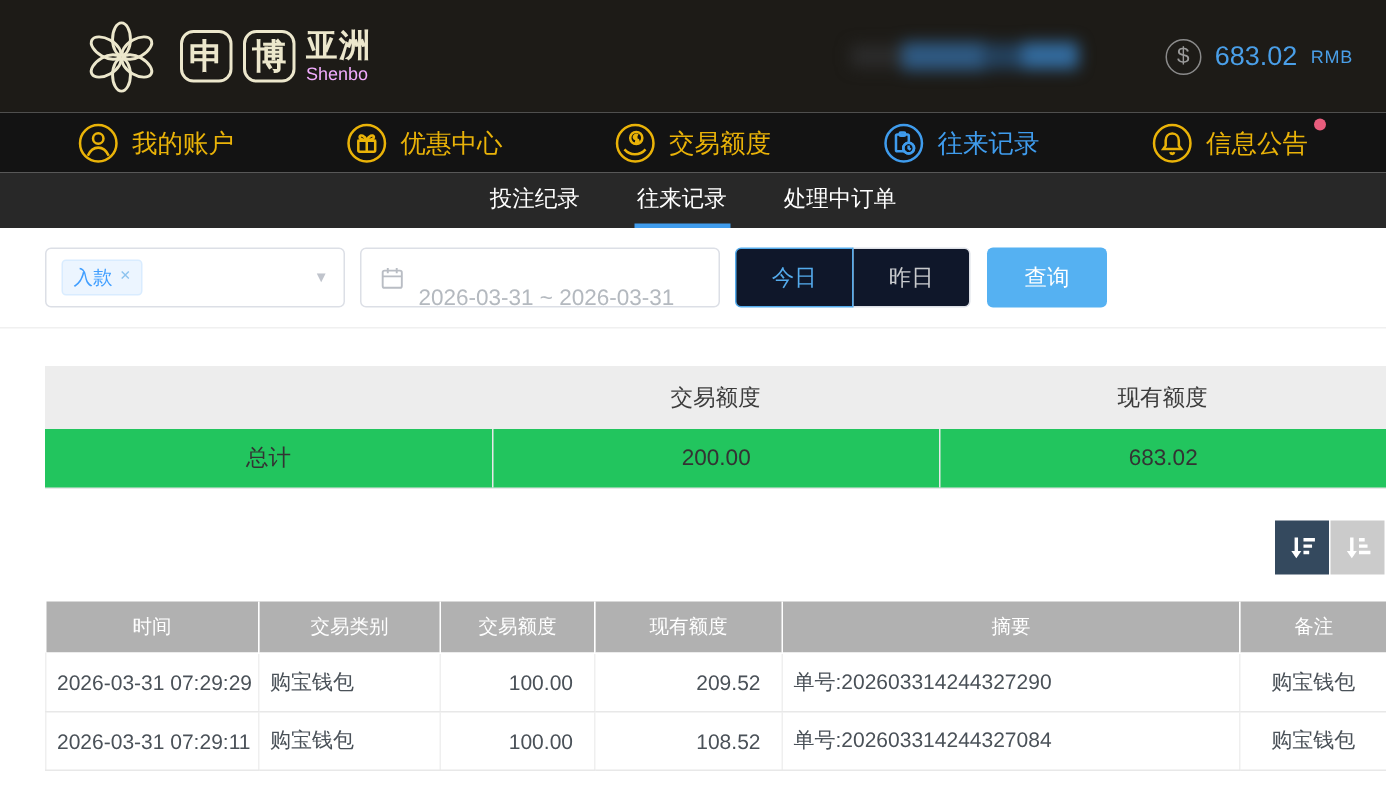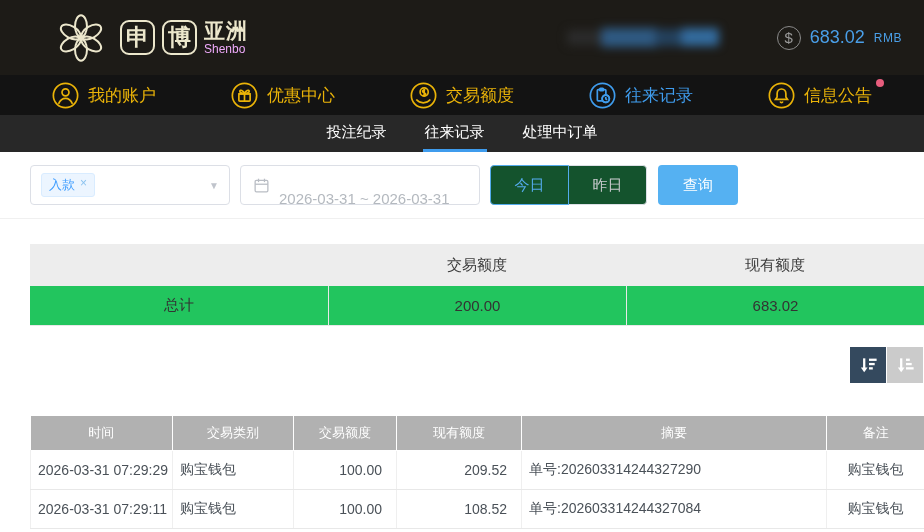--- a/index.html
+++ b/index.html
@@ -46,21 +46,21 @@
     display:flex; align-items:center; padding:0 10px; position:relative; cursor:pointer; }
   .tag { background:#ecf5ff; border:1px solid #d9ecff; color:#409eff; border-radius:3px;
     font-size:13px; padding:2px 7px; display:flex; gap:5px; }
   .tag .x { color:#8cc3ef; font-size:12px; cursor:pointer; }
   .caret { position:absolute; right:10px; color:#c0c4cc; font-size:10px; }
   .date-box { width:240px; height:40px; border:1px solid #dcdfe6; border-radius:4px;
     display:flex; align-items:center; gap:9px; padding:0 12px; margin-left:10px; cursor:pointer; }
   .date-box svg { width:17px; height:17px; }
   .date-text { color:#b4b9bf; font-size:15px;margin-top:26px; }
   .btn-group { display:flex; margin-left:10px; }
-  .qbtn { width:79px; height:40px; background:#14532d; border:1px solid #dcdfe6; color:#c8cacd;
+  .qbtn { width:79px; height:40px; background:#0f172a; border:1px solid #dcdfe6; color:#c8cacd;
     font-size:15px; cursor:pointer; margin-left:-1px; font-family:inherit; }
   .qbtn:first-child { border-radius:4px 0 0 4px; margin-left:0; }
   .qbtn:last-child { border-radius:0 4px 4px 0; }
   .qbtn.active { color:#54abec; border-color:#54abec; position:relative; z-index:1; }
   .search-btn { width:80px; height:40px; margin-left:11px; background:#55b1f2; border:none;
     border-radius:4px; color:#fff; font-size:15px; cursor:pointer; font-family:inherit; }
   .divider { border-top:1px solid #f0f0f0; margin-top:13px; }
 
   
   .summary { margin:25px 0 0 30px; width:894px; font-size:15px; color:#333; }
@@ -73,21 +73,21 @@
 
   
   .sortbar { display:flex; justify-content:flex-end; margin:21px 1px 0 0; gap:1px; }
   .sort-btn { width:36px; height:36px; display:flex; align-items:center; justify-content:center;
     cursor:pointer; }
   .sort-btn.dark { background:#34495e; }
   .sort-btn.light { background:#cbcbcb; }
   .sort-btn svg { width:21px; height:21px; }
 
   
-  .dtable { margin:33px 0 0 30px; width:894px; border-collapse:collapse; table-layout:fixed;
+  .dtable { margin:18px 0 0 30px; width:894px; border-collapse:collapse; table-layout:fixed;
     font-size:14px; color:#4a5158; }
   .dtable thead th { background:#b1b1b1; color:#fff; font-weight:normal; font-size:13px;
     height:34px; border-right:1px solid #fff; }
   .dtable thead th:last-child { border-right:none; }
   .dtable tbody td { height:39px; border-bottom:1px solid #e8e8e8; border-right:1px solid #efefef; }
   .dtable tbody td:first-child { border-left:1px solid #efefef; }
   .dtable tbody tr:first-child td { border-top:1px solid #fff; }
   .col-time  { width:142px; } .col-type { width:121px; } .col-amt { width:103px; }
   .col-bal   { width:125px; } .col-memo { width:305px; } .col-note { width:98px; }
   .td-left   { text-align:left; padding-left:7px; }

